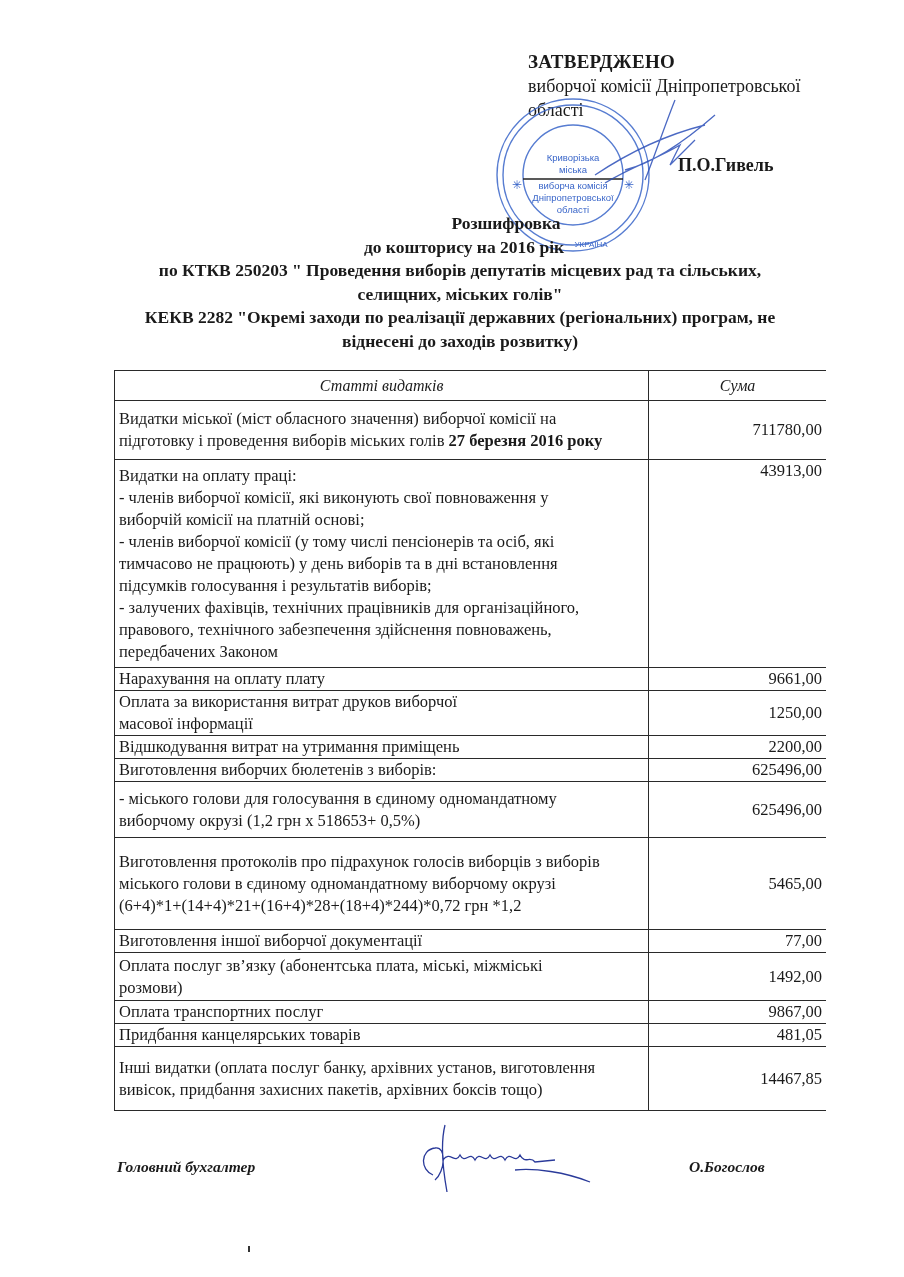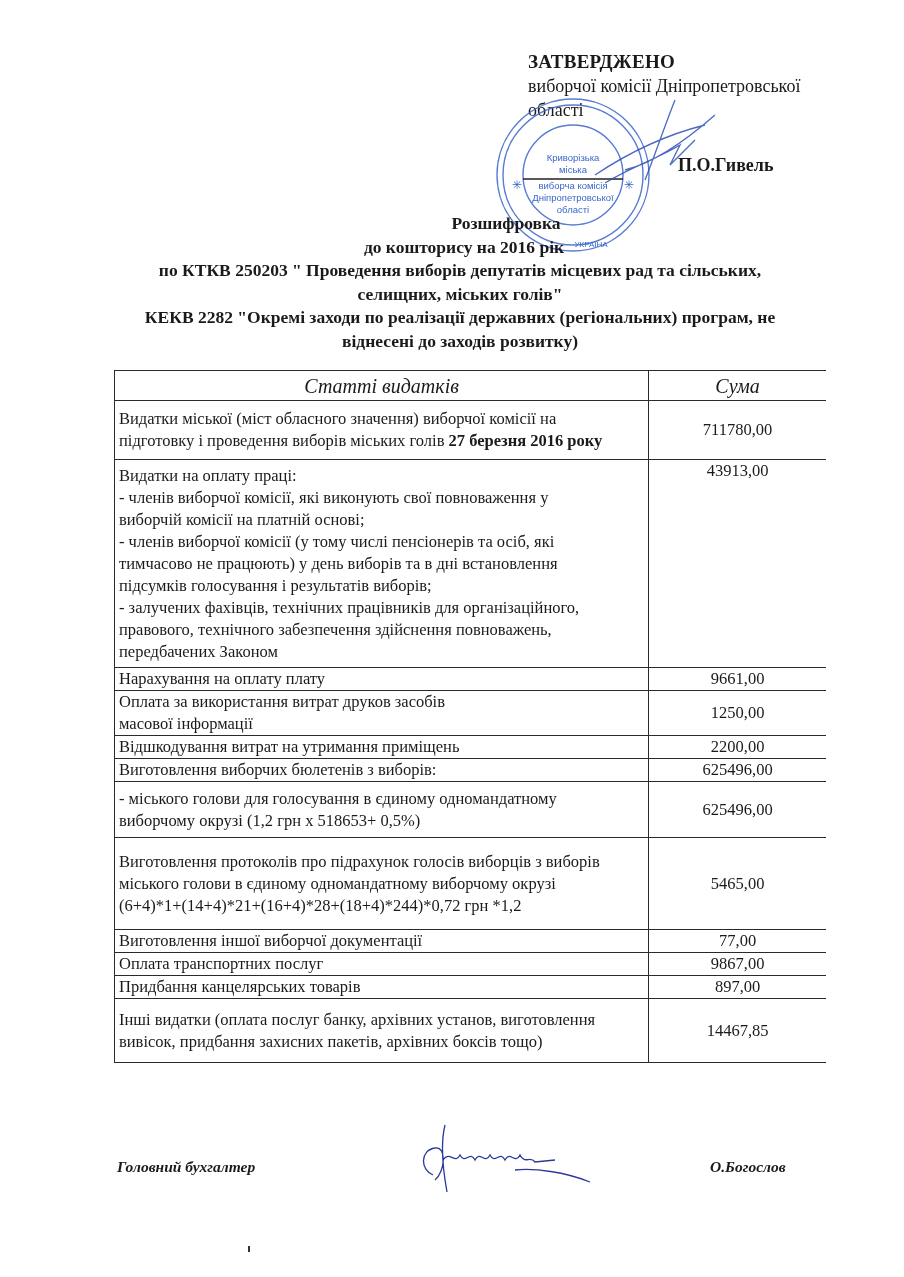--- a/index.html
+++ b/index.html
@@ -20,30 +20,30 @@
     .heading .l1 { padding-left: 92px; }
     .heading .l2 { padding-left: 8px; text-align: center; }
 
     table.budget { position: absolute; left: 114px; top: 370px; width: 712px;
       border-collapse: collapse; font-size: 16.5px; line-height: 22px; }
     table.budget td, table.budget th {
       border-top: 1.5px solid #2a2a2a; border-bottom: 1.5px solid #2a2a2a;
       padding: 0 4px; vertical-align: middle;
     }
     table.budget td.item, table.budget th.item { border-left: 1.5px solid #2a2a2a; border-right: 1px solid #2a2a2a; width: 530px; }
-    table.budget td.sum, table.budget th.sum { text-align: center; width: 170px; padding-right: 4px; }
-    table.budget th { font-weight: normal; font-style: italic; height: 29px; font-size: 20px; }
+    table.budget td.sum, table.budget th.sum { text-align: right; width: 170px; padding-right: 4px; }
+    table.budget th { font-weight: normal; font-style: italic; height: 29px; font-size: 16px; }
     table.budget th.item { text-align: center; }
     table.budget th.sum { text-align: center; }
     .top { vertical-align: top !important; }
     .b { font-weight: bold; margin-top: 24px; }
 
     .footer { position: absolute; top: 1158px; font-style: italic; font-weight: bold; font-size: 15.5px; text-align: center; }
     .footer.left { left: 117px; }
-    .footer.right { left: 689px; margin-left: 21px; }
+    .footer.right { left: 689px; }
     .sig-bottom { position: absolute; left: 405px; top: 1120px; width: 200px; height: 75px; }
     .mark { position: absolute; width: 2px; height: 6px; background: #333; }
   </style>
 </head>
 <body>
 
 <div class="approval">
   <div class="title">ЗАТВЕРДЖЕНО</div>
   <div class="line">виборчої комісії Дніпропетровської</div>
   <div class="line">області</div>
@@ -110,21 +110,21 @@
         <div>передбачених Законом</div>
       </td>
       <td class="sum top">43913,00</td>
     </tr>
     <tr style="height:23px">
       <td class="item">Нарахування на оплату плату</td>
       <td class="sum">9661,00</td>
     </tr>
     <tr style="height:45px">
       <td class="item">
-        <div>Оплата за використання витрат друков засобів</div>
+        <div>Оплата за використання витрат друков виборчої</div>
         <div>масової інформації</div>
       </td>
       <td class="sum">1250,00</td>
     </tr>
     <tr style="height:23px">
       <td class="item">Відшкодування витрат на утримання приміщень</td>
       <td class="sum">2200,00</td>
     </tr>
     <tr style="height:14px">
       <td class="item">Виготовлення виборчих бюлетенів з виборів:</td>
@@ -142,27 +142,34 @@
         <div>Виготовлення протоколів про підрахунок голосів виборців з виборів</div>
         <div>міського голови в єдиному одномандатному виборчому окрузі</div>
         <div>(6+4)*1+(14+4)*21+(16+4)*28+(18+4)*244)*0,72 грн *1,2</div>
       </td>
       <td class="sum">5465,00</td>
     </tr>
     <tr style="height:23px">
       <td class="item">Виготовлення іншої виборчої документації</td>
       <td class="sum">77,00</td>
     </tr>
+    <tr style="height:48px">
+      <td class="item">
+        <div>Оплата послуг зв’язку (абонентська плата, міські, міжміські</div>
+        <div>розмови)</div>
+      </td>
+      <td class="sum">1492,00</td>
+    </tr>
     <tr style="height:21px">
       <td class="item">Оплата транспортних послуг</td>
       <td class="sum">9867,00</td>
     </tr>
     <tr style="height:23px">
       <td class="item">Придбання канцелярських товарів</td>
-      <td class="sum">897,00</td>
+      <td class="sum">481,05</td>
     </tr>
     <tr style="height:64px">
       <td class="item">
         <div>Інші видатки (оплата послуг банку, архівних установ, виготовлення</div>
         <div>вивісок, придбання захисних пакетів, архівних боксів тощо)</div>
       </td>
       <td class="sum">14467,85</td>
     </tr>
   </tbody>
 </table>

